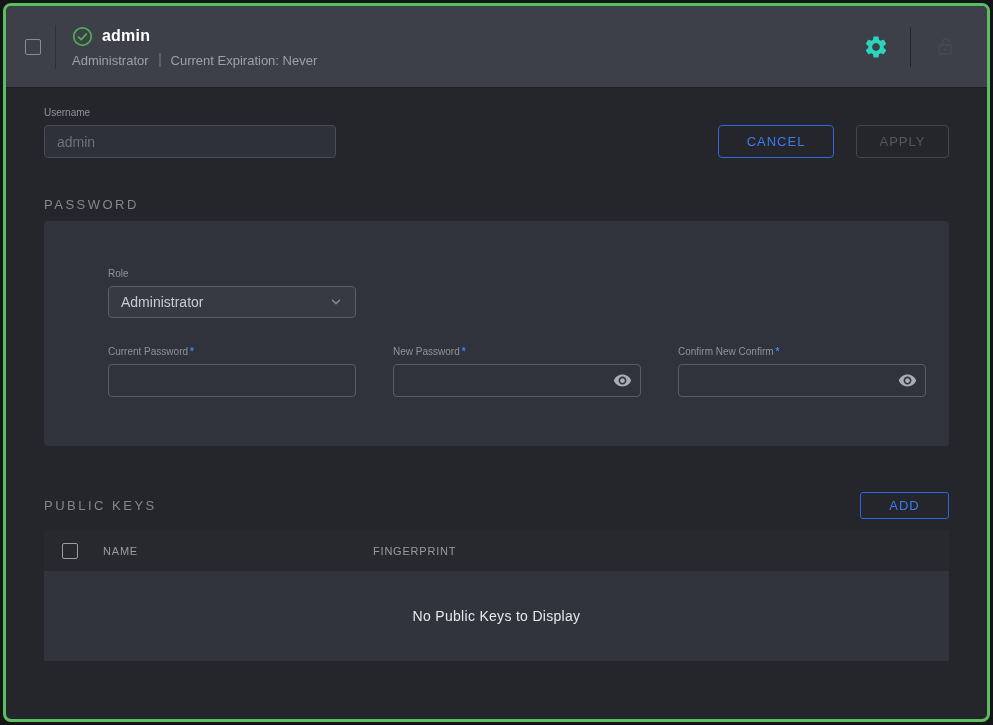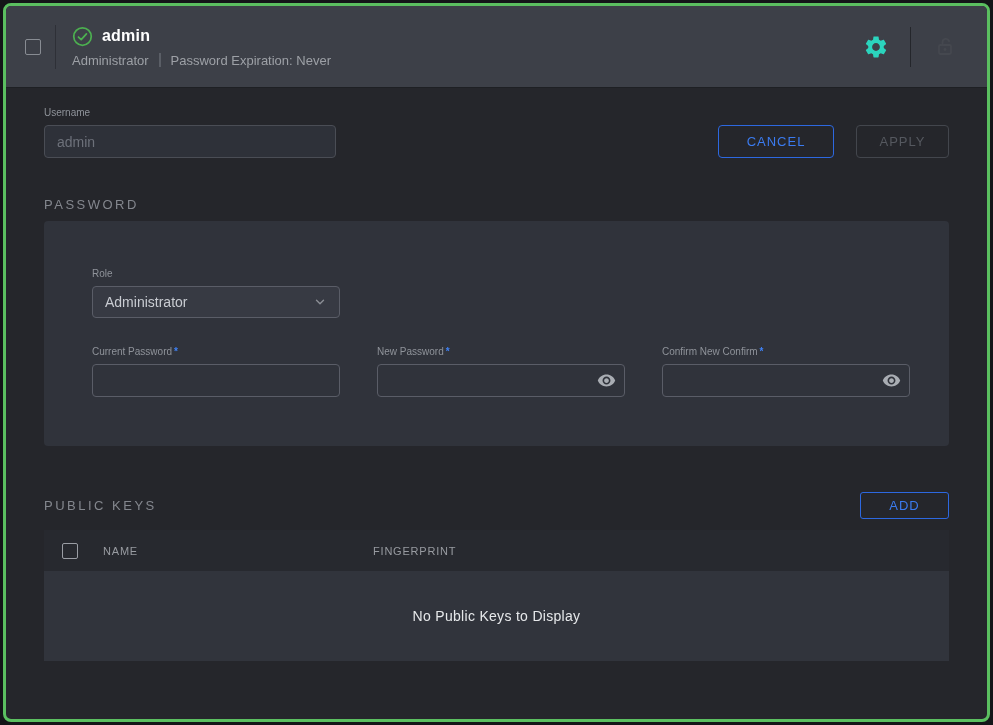--- a/index.html
+++ b/index.html
@@ -60,21 +60,21 @@
   .btn.cancel { width:116px; border:1px solid #2d68e0; color:#3b7bf0; }
   .btn.apply  { width:93px; border:1px solid #43464d; color:#55585f; cursor:default;margin-left:16px; }
 
   .section-title {
     font-size:13px; font-weight:400; color:#84878e; letter-spacing:2.5px;
     margin-top:39px;
   }
 
   .card {
     margin-top:9px; height:225px; background:#30333b; border-radius:4px;
-    padding:47px 44px 0 48px;
+    padding:47px 44px 0 64px;
   }
   .select {
     width:248px; height:32px; background:#373a43; border:1px solid #5a5d67;
     border-radius:4px; display:flex; align-items:center; padding:0 12px;
     color:#c9ccd2; font-size:14px; cursor:pointer;
   }
   .select .chev { margin-left:auto; display:flex; }
   .pw-row { display:flex; gap:37px; margin-top:28px; }
   .pw-field { width:248px; }
   .input-wrap { position:relative; }
@@ -119,21 +119,21 @@
             <svg width="21" height="21" viewBox="0 0 24 24">
               <circle cx="12" cy="12" r="10" fill="none" stroke="#4caf50" stroke-width="2"></circle>
               <path d="M7.4 12.6l3.1 3 6-6.6" fill="none" stroke="#4caf50" stroke-width="2" stroke-linecap="round" stroke-linejoin="round"></path>
             </svg>
           </span>
           <h1>admin</h1>
         </div>
         <div class="subtitle-row">
           <span>Administrator</span>
           <span class="pipe"></span>
-          <span>Password Expiration: Never</span>
+          <span>Current Expiration: Never</span>
         </div>
       </div>
 
       <div class="spacer"></div>
 
       <button class="iconbtn" title="Settings">
         <span style="display:flex;">
           <svg width="26" height="26" viewBox="0 0 24 24">
             <path fill="#2bd4bd" fill-rule="evenodd" d="M19.14,12.94c0.04-0.3,0.06-0.61,0.06-0.94c0-0.32-0.02-0.64-0.07-0.94l2.03-1.58c0.18-0.14,0.23-0.41,0.12-0.61l-1.92-3.32c-0.12-0.22-0.37-0.29-0.59-0.22l-2.39,0.96c-0.5-0.38-1.03-0.7-1.62-0.94L14.4,2.81c-0.04-0.24-0.24-0.41-0.48-0.41h-3.84c-0.24,0-0.43,0.17-0.47,0.41L9.25,5.35C8.66,5.59,8.12,5.92,7.63,6.29L5.24,5.33c-0.22-0.08-0.47,0-0.59,0.22L2.74,8.87C2.62,9.08,2.66,9.34,2.86,9.48l2.03,1.58C4.84,11.36,4.8,11.69,4.8,12s0.02,0.64,0.07,0.94l-2.03,1.58c-0.18,0.14-0.23,0.41-0.12,0.61l1.92,3.32c0.12,0.22,0.37,0.29,0.59,0.22l2.39-0.96c0.5,0.38,1.03,0.7,1.62,0.94l0.36,2.54c0.05,0.24,0.24,0.41,0.48,0.41h3.84c0.24,0,0.44-0.17,0.47-0.41l0.36-2.54c0.59-0.24,1.13-0.56,1.62-0.94l2.39,0.96c0.22,0.08,0.47,0,0.59-0.22l1.92-3.32c0.12-0.22,0.07-0.47-0.12-0.61L19.14,12.94z M12,15.6c-1.98,0-3.6-1.62-3.6-3.6s1.62-3.6,3.6-3.6s3.6,1.62,3.6,3.6S13.98,15.6,12,15.6z"></path>
           </svg>

